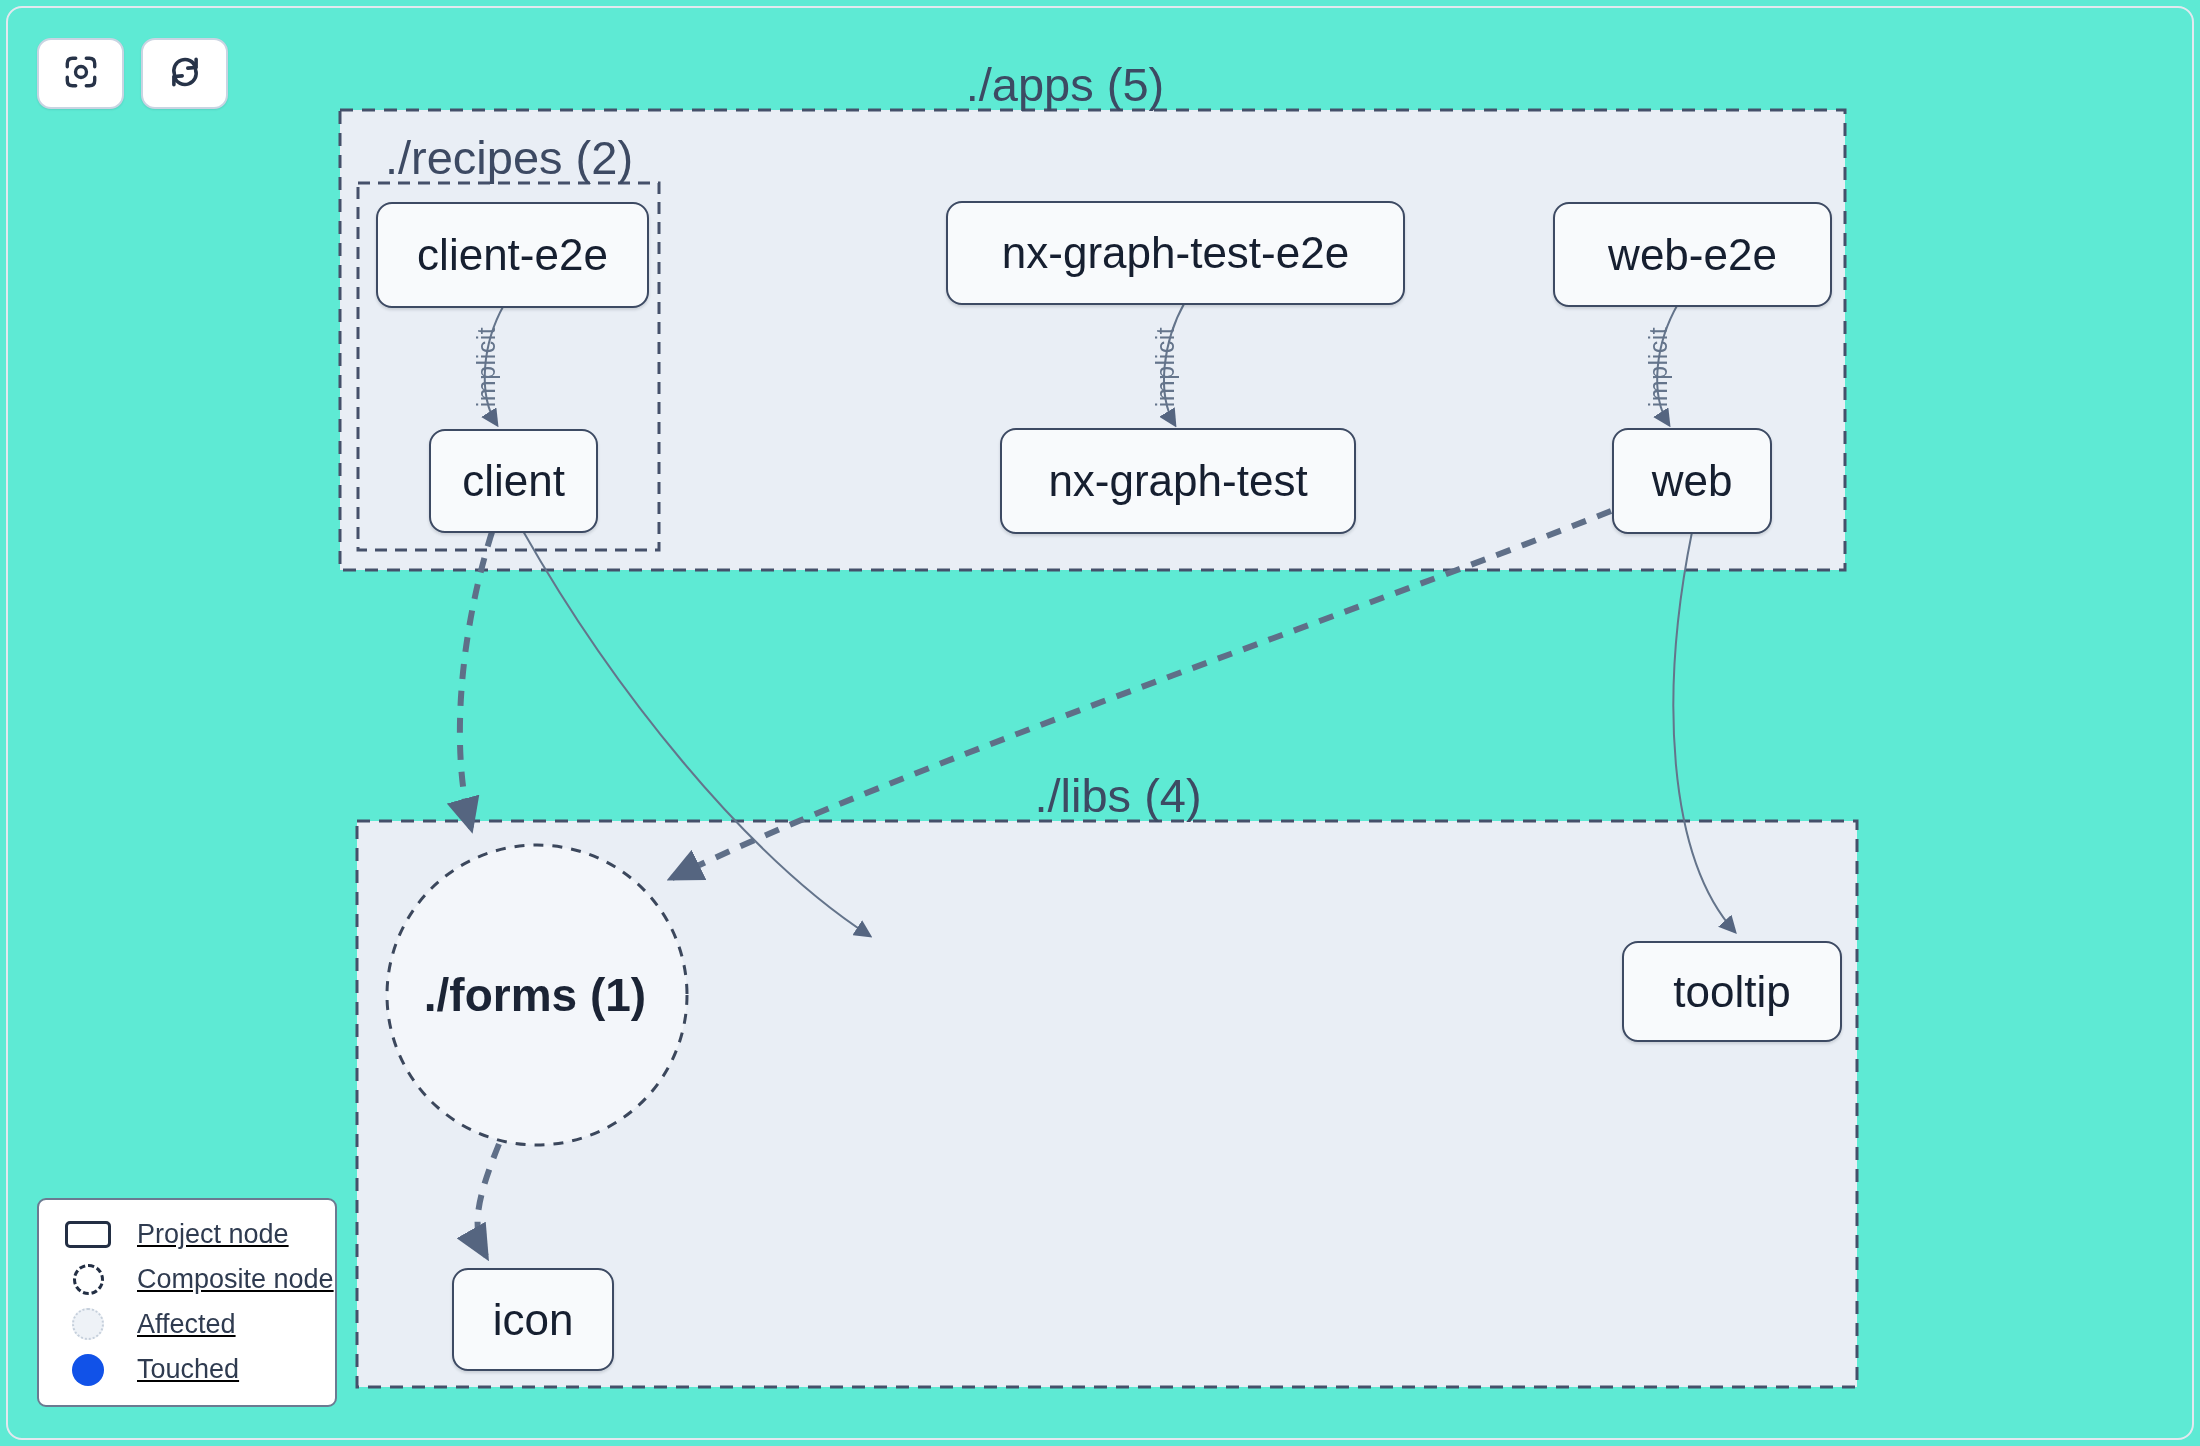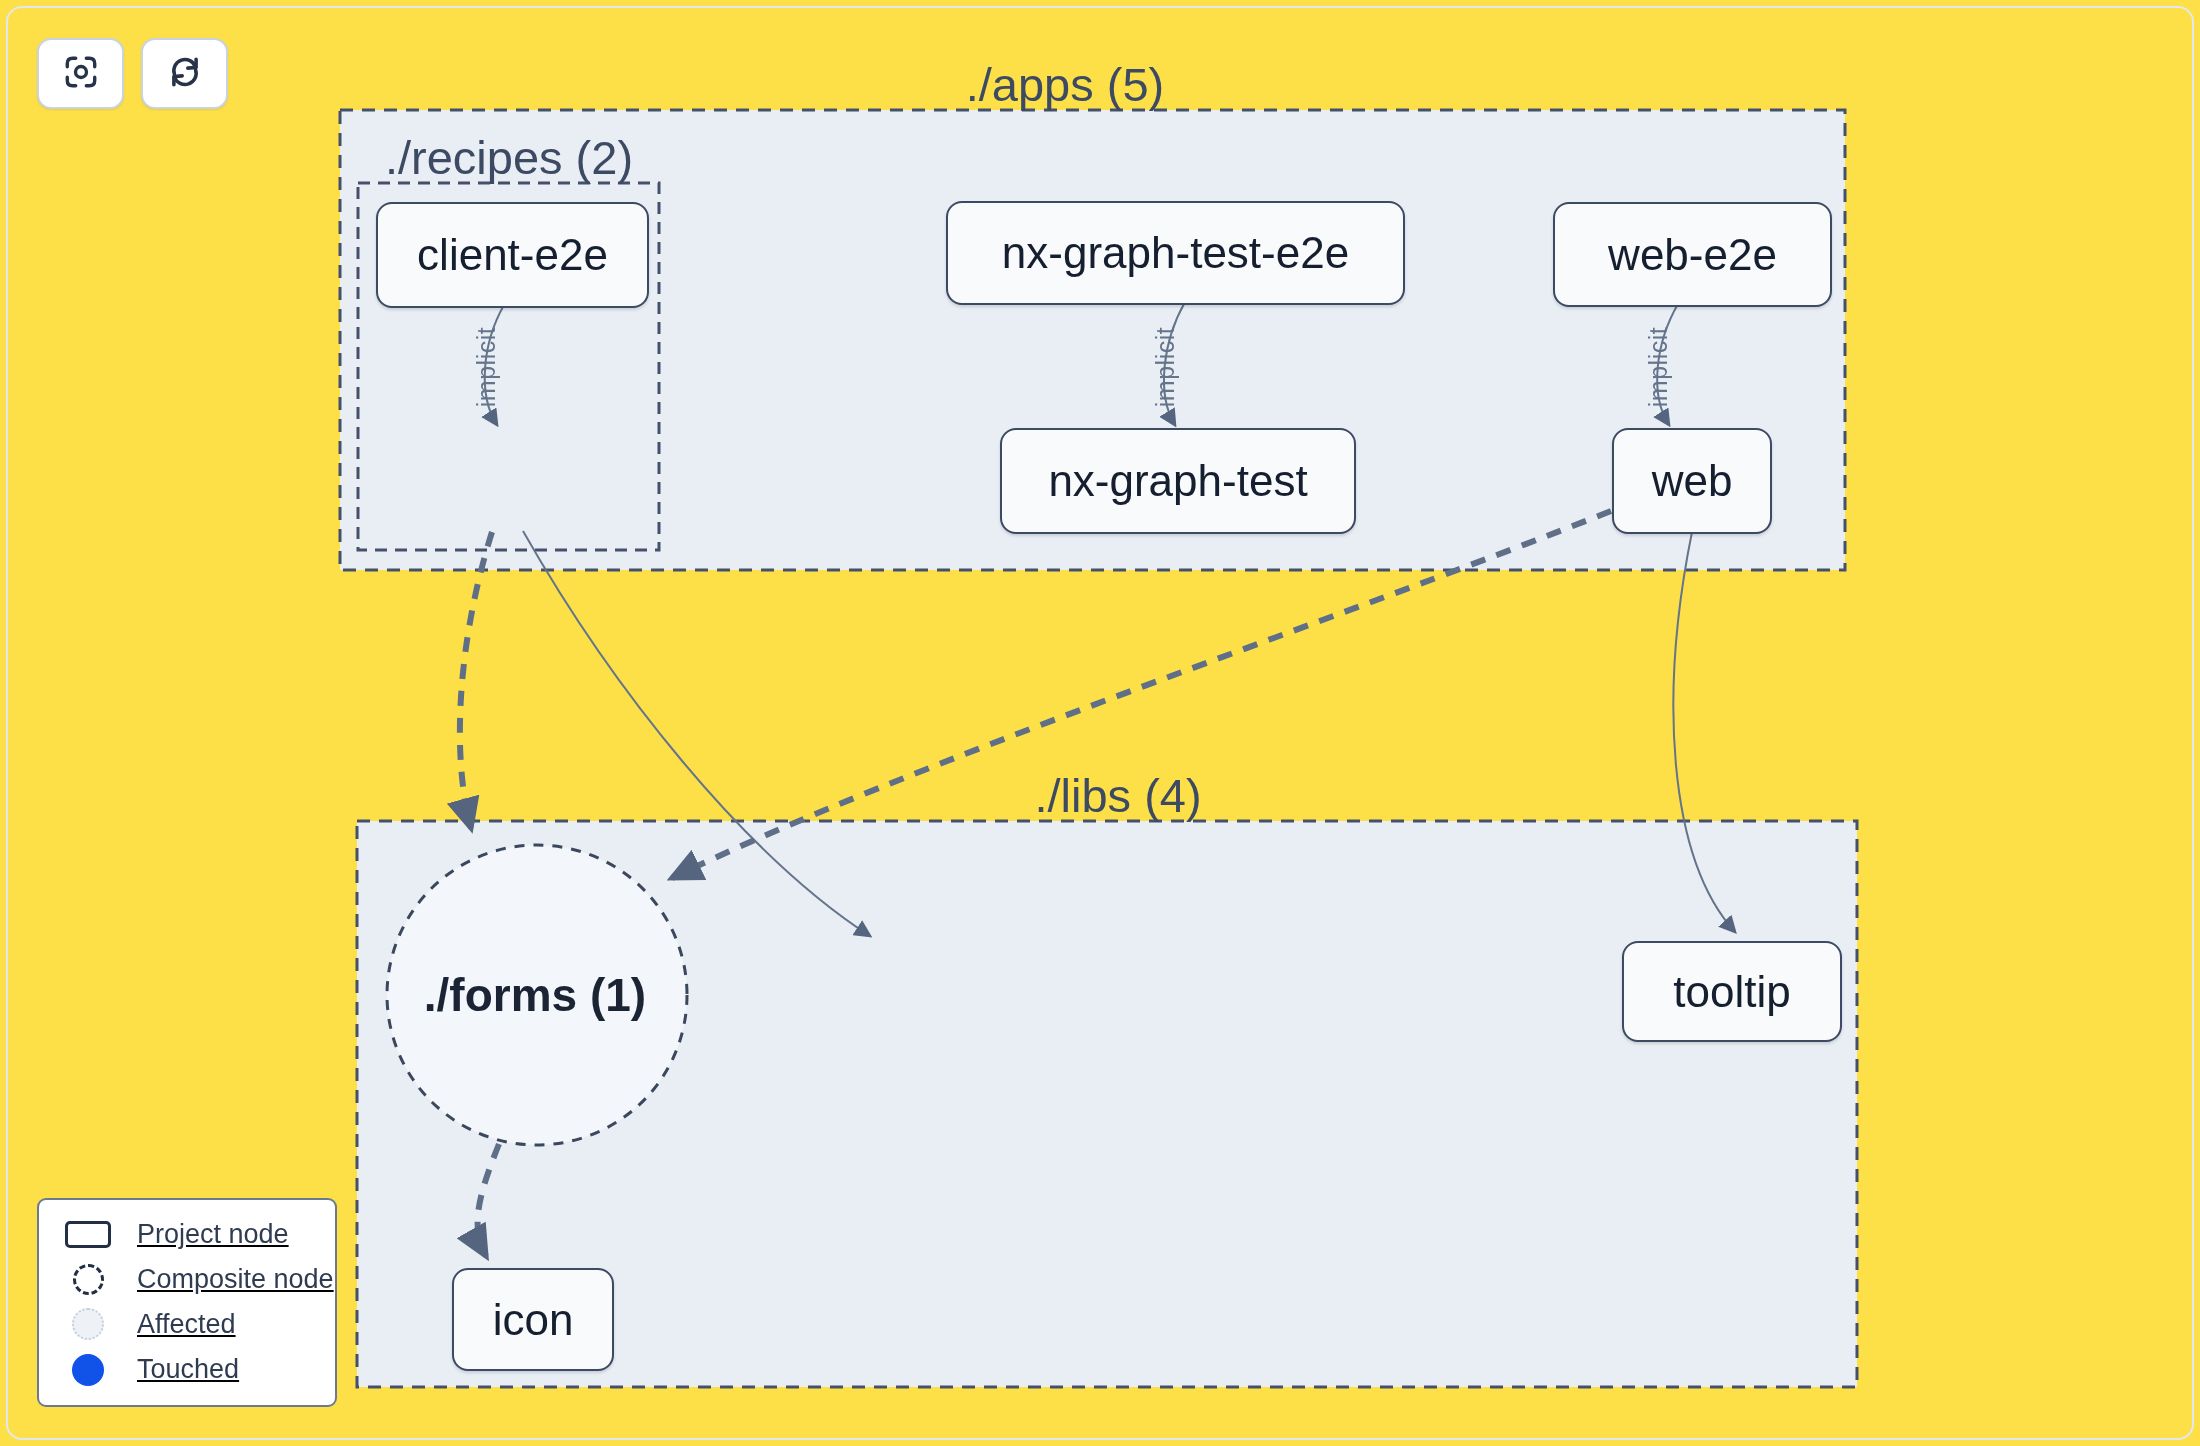--- a/index.html
+++ b/index.html
@@ -1,17 +1,17 @@
 <!DOCTYPE html>
 <html><head>
 <meta charset="utf-8">
 <style>
   html,body{margin:0;padding:0;background:#ffffff;}
   .stage{
-    position:relative;width:2200px;height:1446px;background:#fde047;overflow:hidden;
+    position:relative;width:2200px;height:1446px;background:#5eead4;overflow:hidden;
     font-family:"Liberation Sans","DejaVu Sans",sans-serif;
   }
   .page-frame{
     position:absolute;left:6px;top:6px;right:6px;bottom:6px;
     border:2px solid #e3e8ef;border-radius:16px;pointer-events:none;
   }
   .edges-layer{position:absolute;left:0;top:0;width:2200px;height:1446px;}
 
   
   .toolbar{position:absolute;left:37px;top:38px;display:flex;gap:17px;}
@@ -117,20 +117,23 @@
 
   <div class="cluster-title" style="left:1065px;top:61px;">./apps (5)</div>
   <div class="cluster-title" style="left:509px;top:134px;">./recipes (2)</div>
   <div class="cluster-title" style="left:1118px;top:772px;">./libs (4)</div>
 
   <div class="composite-label" style="left:535px;top:995px;font-weight:bold;">./forms (1)</div>
 
   <div class="gnode" style="left:376px;top:202px;width:269px;height:102px;">
     <span>client-e2e</span>
   </div>
+  <div class="gnode" style="left:429px;top:429px;width:165px;height:100px;">
+    <span>client</span>
+  </div>
   <div class="gnode" style="left:946px;top:201px;width:455px;height:100px;">
     <span>nx-graph-test-e2e</span>
   </div>
   <div class="gnode" style="left:1000px;top:428px;width:352px;height:102px;">
     <span>nx-graph-test</span>
   </div>
   <div class="gnode" style="left:1553px;top:202px;width:275px;height:101px;">
     <span>web-e2e</span>
   </div>
   <div class="gnode" style="left:1612px;top:428px;width:156px;height:102px;">

